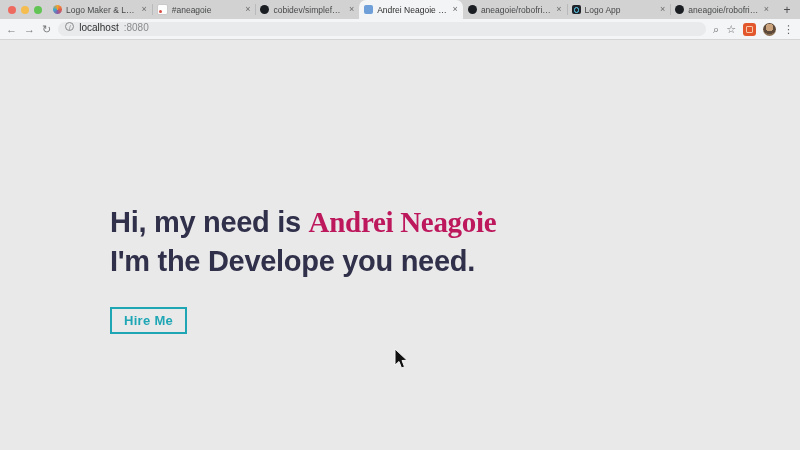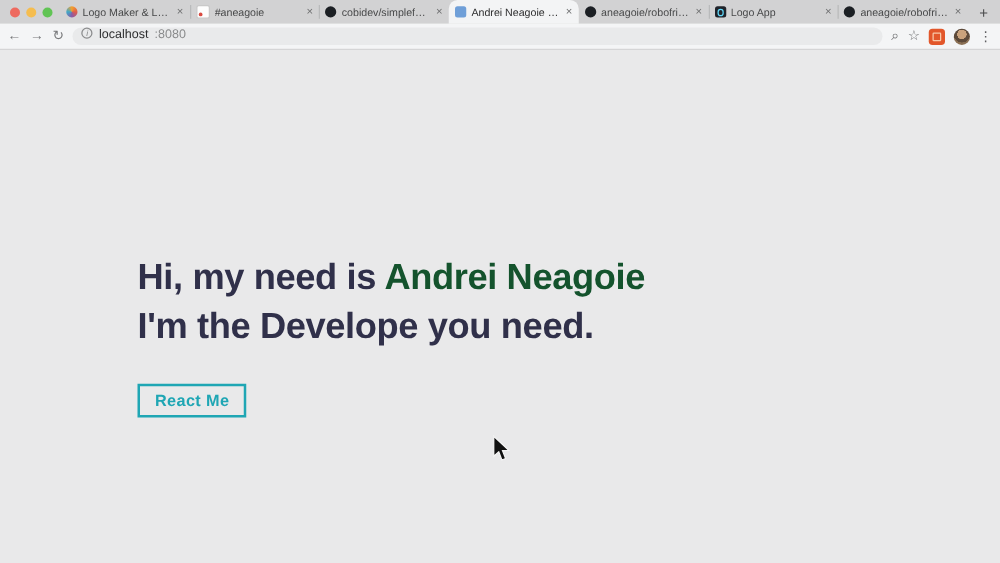--- a/index.html
+++ b/index.html
@@ -39,21 +39,21 @@
   .url-port{font-size:10px;color:#8a8b8c;white-space:nowrap;}
   .tool-ic{flex:0 0 auto;color:#6f7072;font-size:11px;line-height:1;}
   .ext-ic{width:13px;height:13px;border-radius:3px;background:#e2572b;position:relative;}
   .ext-ic::after{content:"";position:absolute;inset:3px;border:1px solid #f8c9a9;border-radius:1px;}
   .avatar-ic{width:13px;height:13px;border-radius:50%;background:radial-gradient(circle at 50% 35%,#caa27c 0 35%,#5d4a3a 36% 60%,#8a6f53 61%);}
   .menu-ic{font-size:11px;color:#5f6062;}
 
   
   .hero{position:absolute;left:110px;top:203px;}
   .headline{font-size:29px;line-height:39px;font-weight:bold;color:#30304a;letter-spacing:-0.3px;margin:0;}
-  .headline .name{color:#14532d;}
+  .headline .name{color:#be185d;font-family:Liberation Serif, serif;}
   .cta{display:inline-block;margin-top:26px;padding:4px 12px;border:2px solid #1fa6b4;color:#1fa6b4;font-size:13px;font-weight:bold;letter-spacing:0.3px;background:transparent;cursor:pointer;font-family:"Liberation Sans",sans-serif;}
 
   
   .cursor{position:absolute;left:394px;top:348px;width:15px;height:23px;z-index:9;}
 </style>
 </head>
 <body>
 
 <div class="screen">
 
@@ -123,20 +123,20 @@
     <span class="tool-ic">⌕</span>
     <span class="tool-ic">☆</span>
     <span class="ext-ic"></span>
     <span class="avatar-ic"></span>
     <span class="menu-ic">⋮</span>
   </div>
 
   <div class="hero">
     <h1 class="headline"><span>Hi, my need is </span><span class="name">Andrei Neagoie</span><br>
     <span>I'm the Develope you need.</span></h1>
-    <button class="cta">React Me</button>
+    <button class="cta">Hire Me</button>
   </div>
 
   <svg class="cursor" viewBox="0 0 15 23">
     <path d="M1,1 L1,17 L5,13.5 L7.5,20 L10.5,18.8 L8,12.5 L13,12.3 Z" fill="#111" stroke="#f5f5f5" stroke-width="1"></path>
   </svg>
 
 </div>
 
 </body></html>

